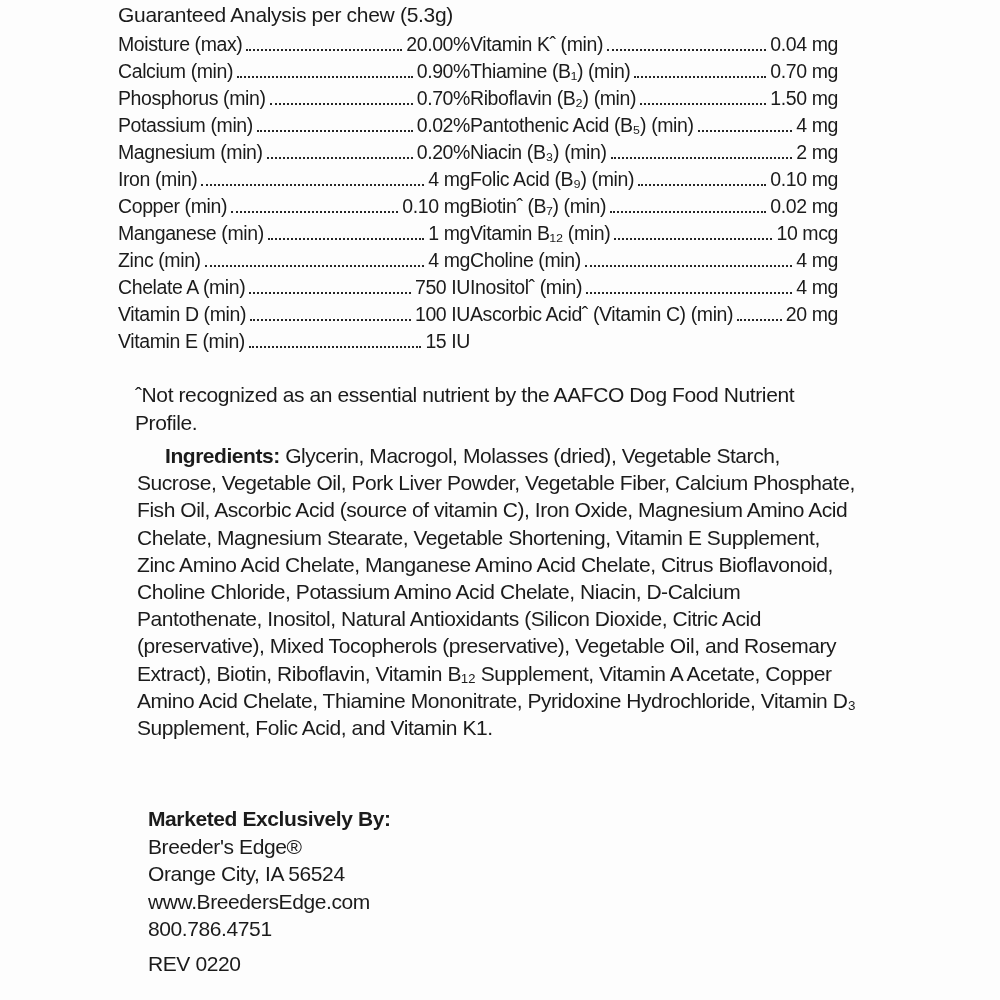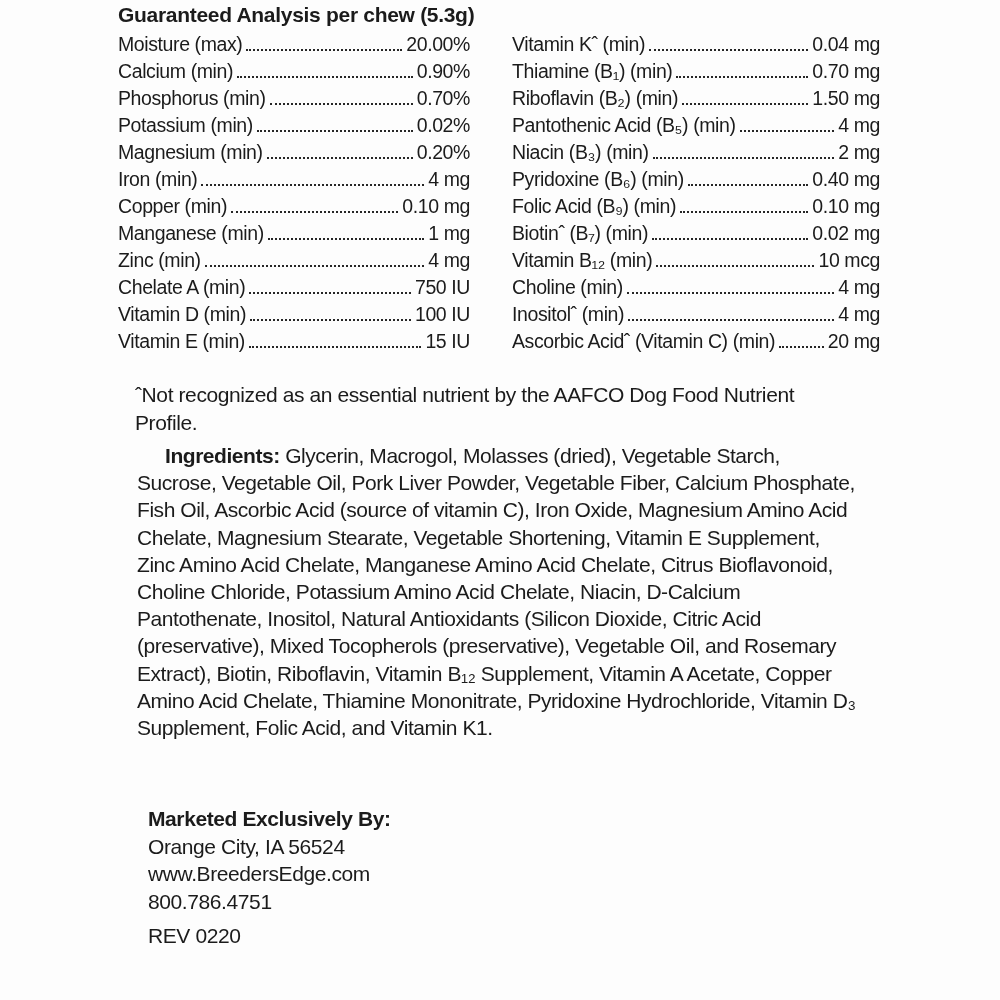--- a/index.html
+++ b/index.html
@@ -7,27 +7,27 @@
     width: 1000px; height: 1000px;
     background: #ffffff;
     font-family: "Liberation Sans", "DejaVu Sans", sans-serif;
     color: #1b1b1b;
     -webkit-font-smoothing: antialiased;
   }
   .page { position: relative; width: 1000px; height: 1000px; background: #fdfdfd; overflow: hidden; }
 
   .title {
     position: absolute; left: 118px; top: 3px;
-    font-size: 21px; font-weight: bold; letter-spacing: -0.3px;
+    font-size: 21px; font-weight: normal; letter-spacing: -0.3px;
     white-space: nowrap;
   }
 
   .columns {
     position: absolute; left: 118px; top: 30px;
-    display: flex; gap: 42px;
+    display: flex; 
   }
   .col { display: flex; flex-direction: column; }
   .col-left  { width: 352px; }
   .col-right { width: 368px; }
   .row {
     display: flex; align-items: flex-end;
     height: 27px; font-size: 19.5px; letter-spacing: -0.4px;
   }
   .nm, .val { white-space: nowrap; line-height: 25px; }
   .dots {
@@ -150,25 +150,20 @@
           <span class="nm">Pantothenic Acid (B₅) (min)</span>
           <span class="dots"></span>
           <span class="val">4 mg</span>
         </div>
       <div class="row">
           <span class="nm">Niacin (B₃) (min)</span>
           <span class="dots"></span>
           <span class="val">2 mg</span>
         </div>
       <div class="row">
-          <span class="nm">Pyridoxine (B₆) (min)</span>
-          <span class="dots"></span>
-          <span class="val">0.40 mg</span>
-        </div>
-      <div class="row">
           <span class="nm">Folic Acid (B₉) (min)</span>
           <span class="dots"></span>
           <span class="val">0.10 mg</span>
         </div>
       <div class="row">
           <span class="nm">Biotinˆ (B₇) (min)</span>
           <span class="dots"></span>
           <span class="val">0.02 mg</span>
         </div>
       <div class="row">
@@ -194,19 +189,20 @@
     </div>
 
   </div>
 
   <div class="footnote">ˆNot recognized as an essential nutrient by the AAFCO Dog Food Nutrient Profile.</div>
 
   <div class="ingredients"><span class="ing-label">Ingredients:</span><span> Glycerin, Macrogol, Molasses (dried), Vegetable Starch, Sucrose, Vegetable Oil, Pork Liver Powder, Vegetable Fiber, Calcium Phosphate, Fish Oil, Ascorbic Acid (source of vitamin C), Iron Oxide, Magnesium Amino Acid Chelate, Magnesium Stearate, Vegetable Shortening, Vitamin E Supplement, Zinc Amino Acid Chelate, Manganese Amino Acid Chelate, Citrus Bioflavonoid, Choline Chloride, Potassium Amino Acid Chelate, Niacin, D-Calcium Pantothenate, Inositol, Natural Antioxidants (Silicon Dioxide, Citric Acid (preservative), Mixed Tocopherols (preservative), Vegetable Oil, and Rosemary Extract), Biotin, Riboflavin, Vitamin B₁₂ Supplement, Vitamin A Acetate, Copper Amino Acid Chelate, Thiamine Mononitrate, Pyridoxine Hydrochloride, Vitamin D₃ Supplement, Folic Acid, and Vitamin K1.</span></div>
 
   <div class="marketing">
     <div class="mk-heading">Marketed Exclusively By:</div>
+    <div class="mk-line">Breeder's Edge®</div>
     <div class="mk-line">Orange City, IA 56524</div>
     <div class="mk-line">www.BreedersEdge.com</div>
     <div class="mk-line">800.786.4751</div>
     <div class="mk-line rev">REV 0220</div>
   </div>
 
 </div>
 
 </body></html>

